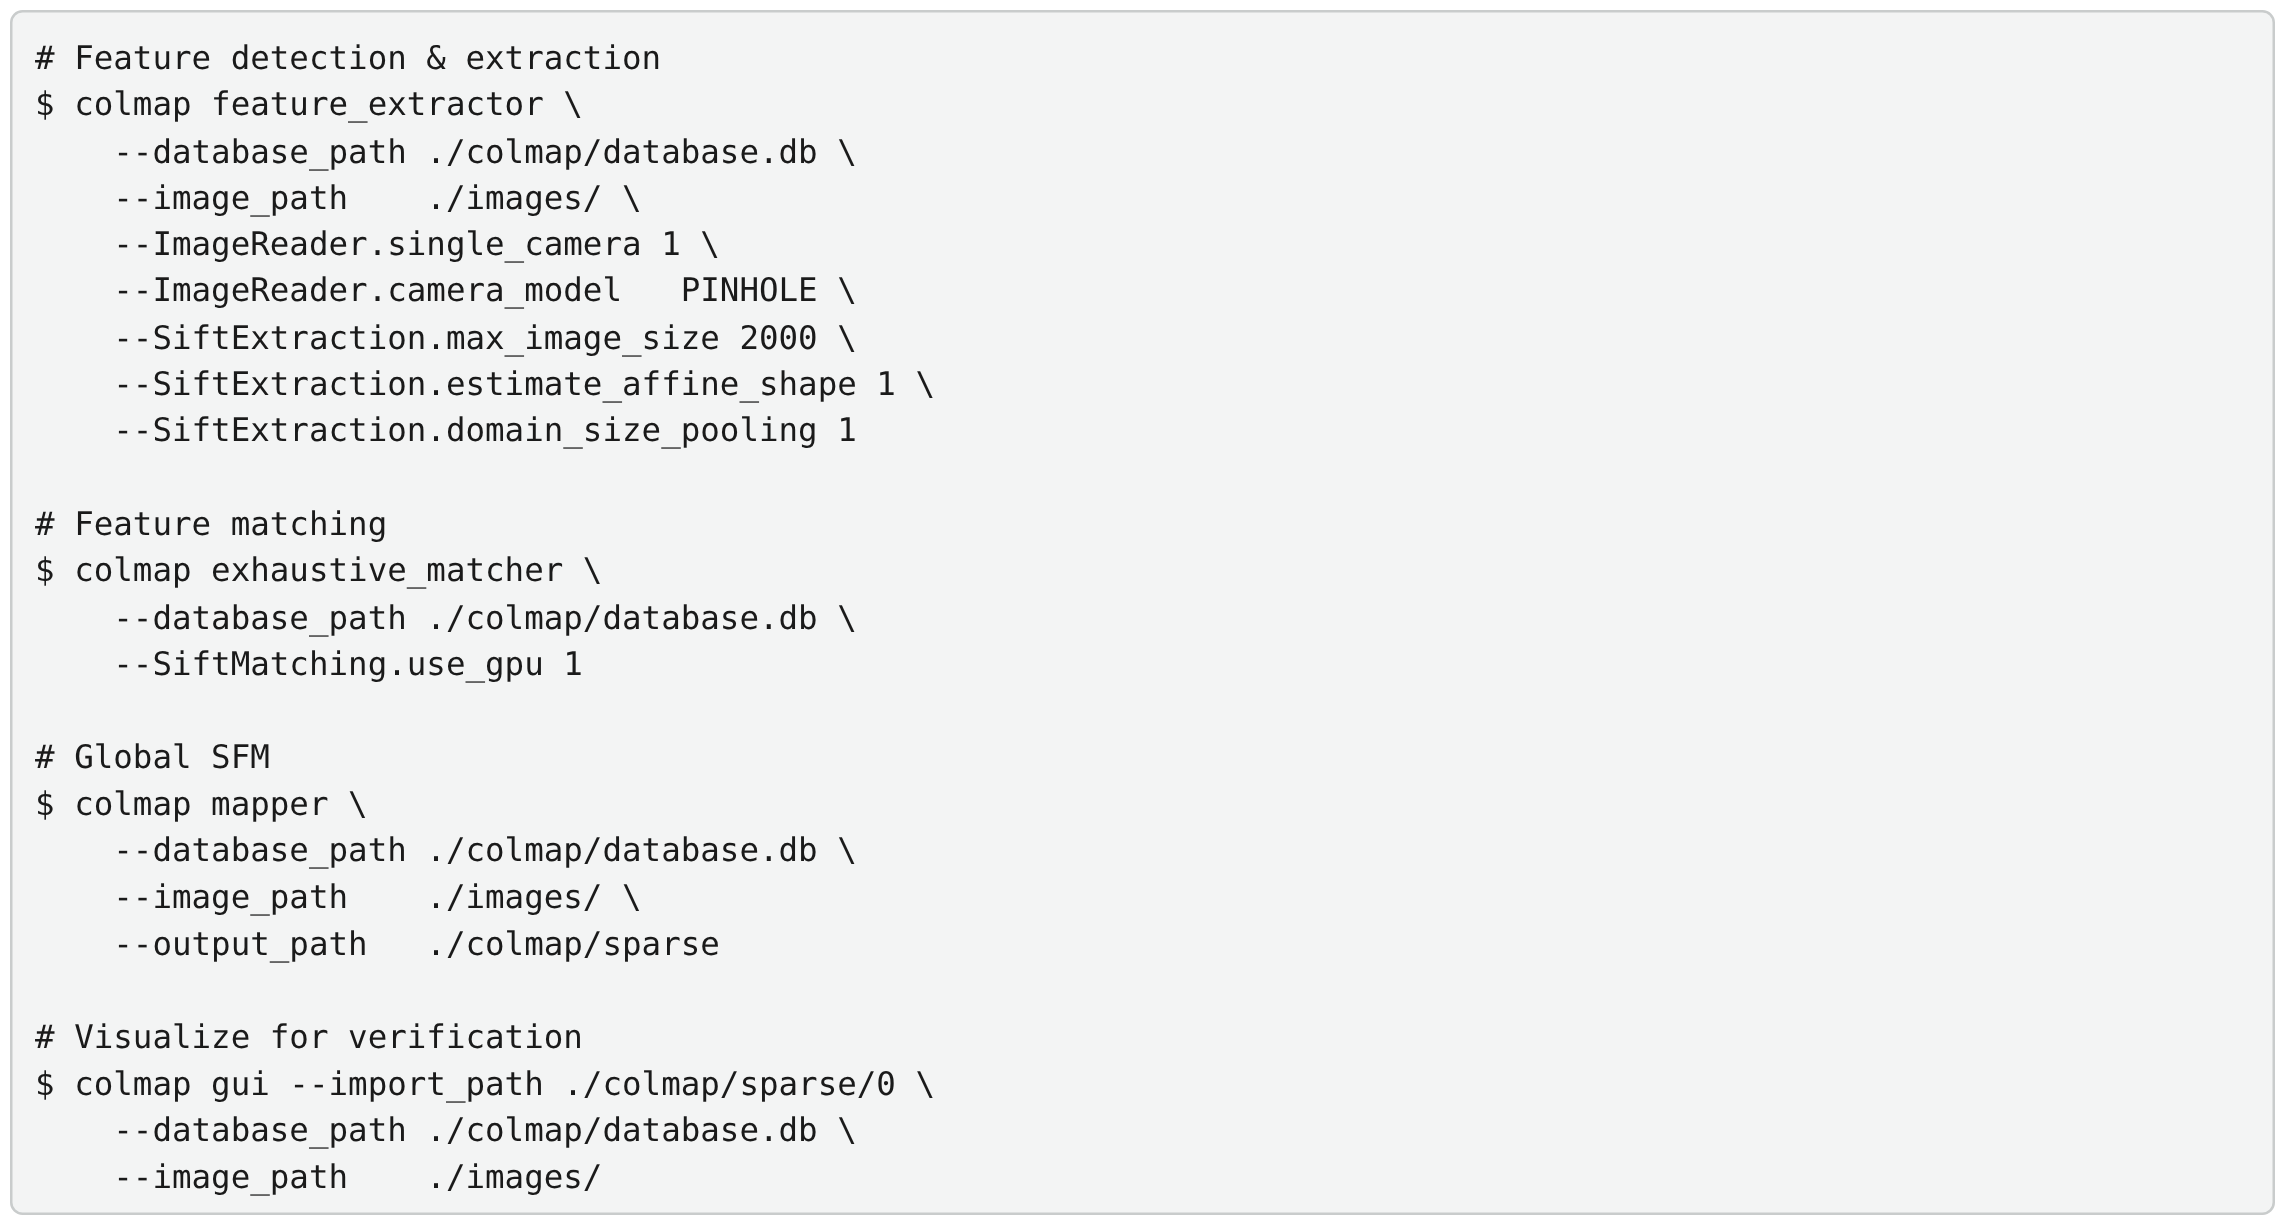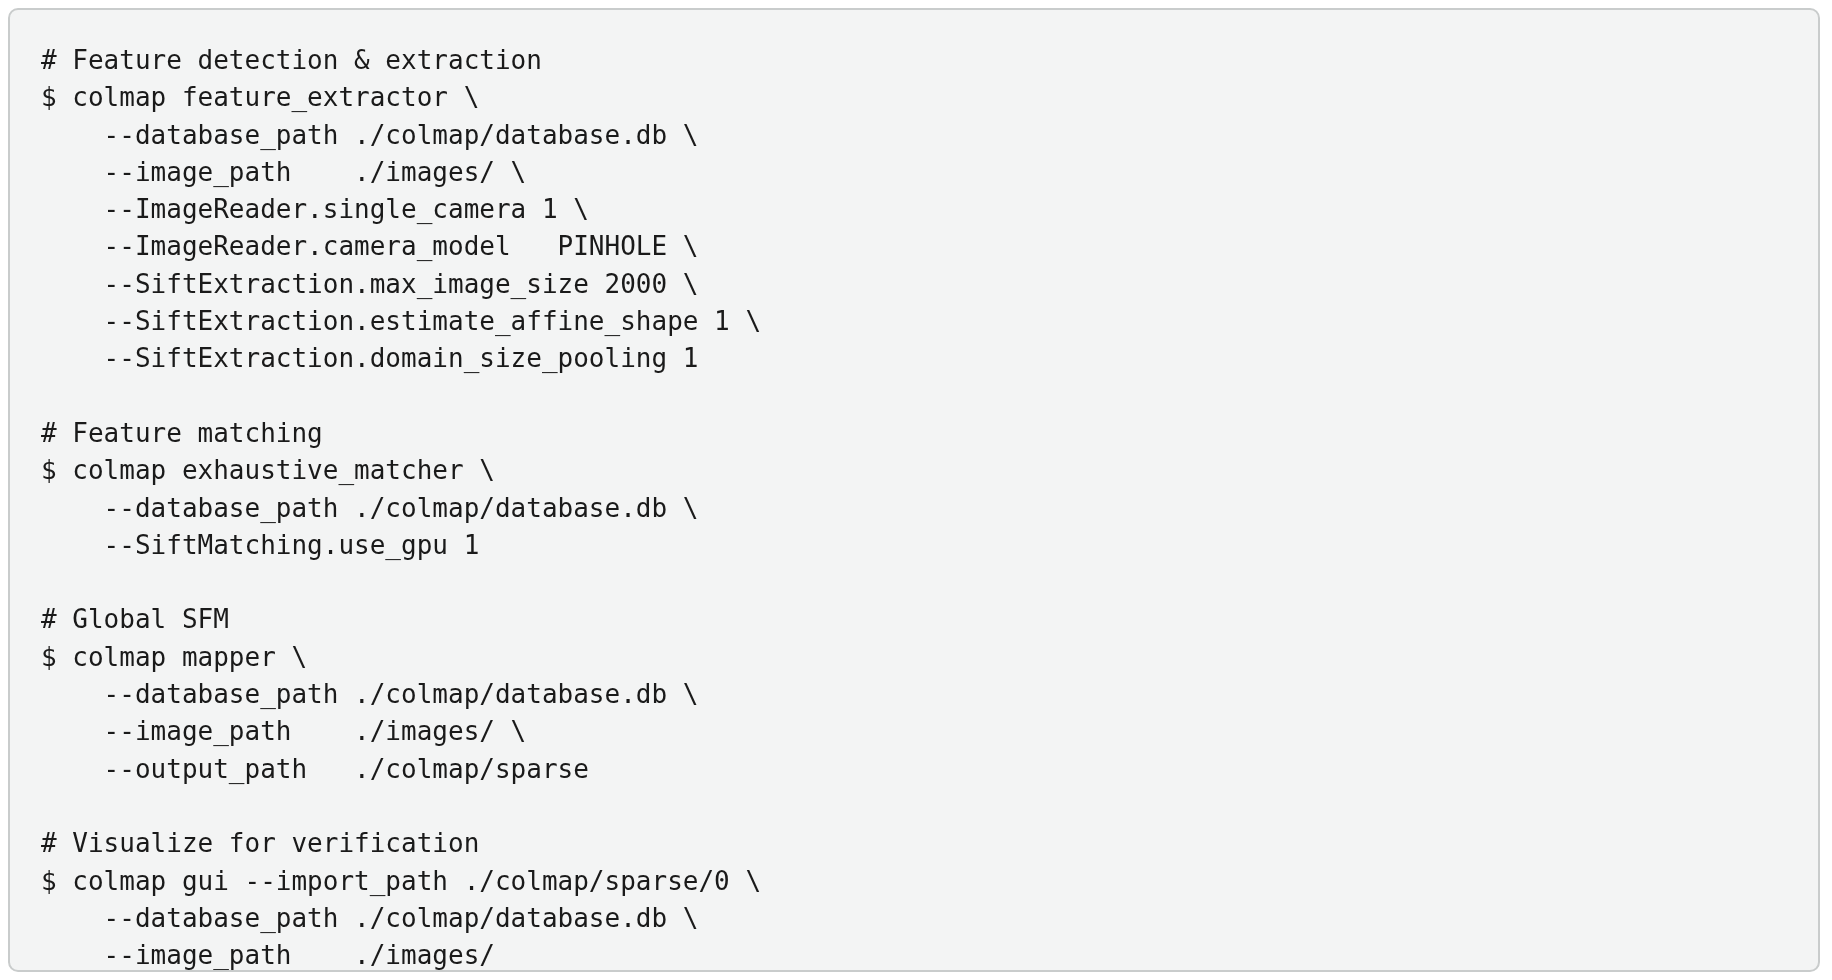--- a/index.html
+++ b/index.html
@@ -23,21 +23,21 @@
     top: 8px;
     width: 1812px;
     height: 964px;
     background: var(--card-bg);
     border: 2px solid var(--card-border);
     border-radius: 10px;
     padding: 18px 17px;
     overflow: hidden;
   }
   .code-block {
-    margin: 14px;
+    margin: 1px;
     font-family: "DejaVu Sans Mono", "Liberation Mono", monospace;
     font-size: 26px;
     line-height: 37.3px;
     color: var(--code-text);
     white-space: pre;
     -webkit-font-smoothing: antialiased;
   }
 </style>
 </head>
 <body>

